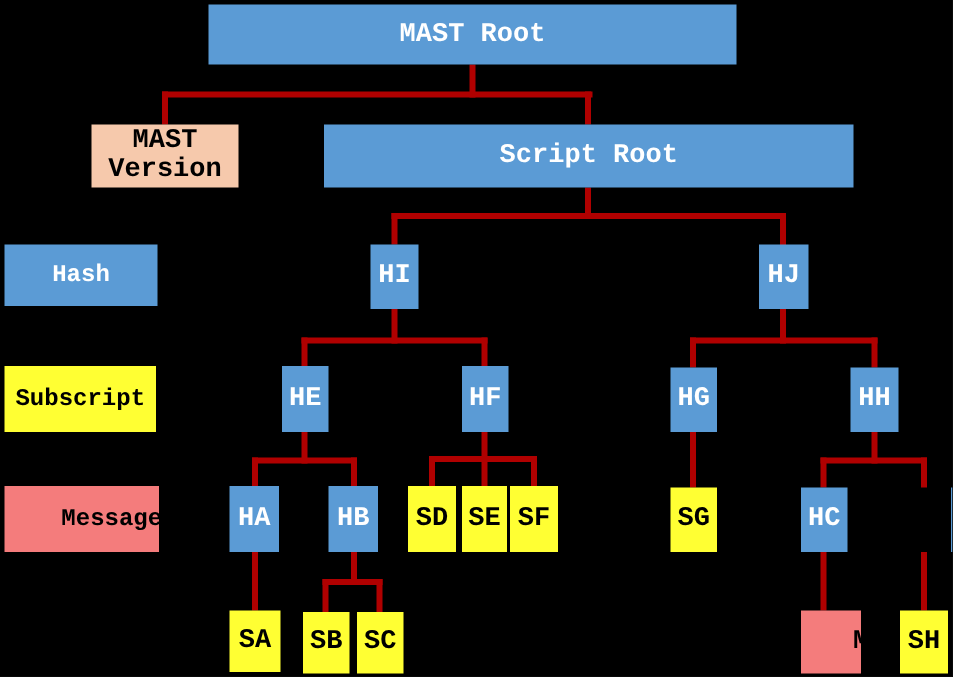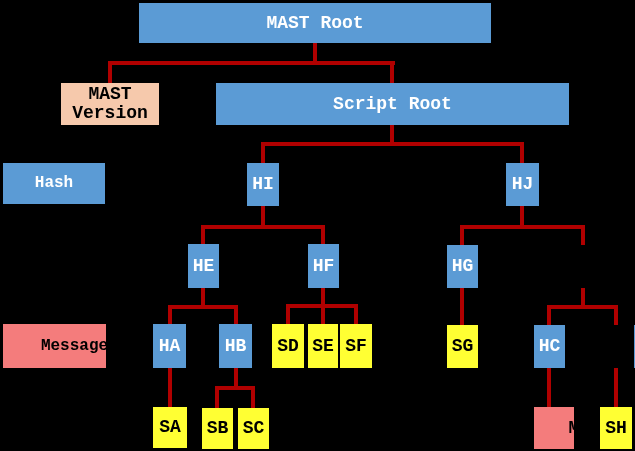--- a/index.html
+++ b/index.html
@@ -99,23 +99,25 @@
   <div class="node hash" style="left:139px;top:3px;width:352px;height:40px">MAST Root</div>
 
   <div class="node version" style="left:61px;top:83px;width:98px;height:42px">MAST
 Version</div>
   <div class="node hash" style="left:216px;top:83px;width:353px;height:42px">Script Root</div>
 
   <div class="node hash legend" style="left:3px;top:163px;width:102px;height:41px">Hash</div>
   <div class="node hash" style="left:247px;top:163px;width:32px;height:43px">HI</div>
   <div class="node hash" style="left:506px;top:163px;width:33px;height:43px">HJ</div>
 
+  <div class="node subscript legend" style="left:3px;top:244px;width:101px;height:44px">Subscript</div>
   <div class="node hash" style="left:188px;top:244px;width:31px;height:44px">HE</div>
   <div class="node hash" style="left:308px;top:244px;width:31px;height:44px">HF</div>
   <div class="node hash" style="left:447px;top:245px;width:31px;height:43px">HG</div>
+  <div class="node hash" style="left:567px;top:245px;width:32px;height:43px">HH</div>
 
   <div class="node message legend" style="left:3px;top:324px;width:103px;height:44px">Message</div>
   <div class="node hash" style="left:153px;top:324px;width:33px;height:44px">HA</div>
   <div class="node hash" style="left:219px;top:324px;width:33px;height:44px">HB</div>
   <div class="node subscript" style="left:272px;top:324px;width:32px;height:44px">SD</div>
   <div class="node subscript" style="left:308px;top:324px;width:30px;height:44px">SE</div>
   <div class="node subscript" style="left:340px;top:324px;width:32px;height:44px">SF</div>
   <div class="node subscript" style="left:447px;top:325px;width:31px;height:43px">SG</div>
   <div class="node hash" style="left:534px;top:325px;width:31px;height:43px">HC</div>
   <div class="node hash" style="left:634px;top:325px;width:32px;height:43px">HD</div>

